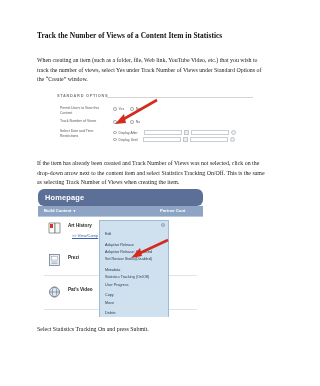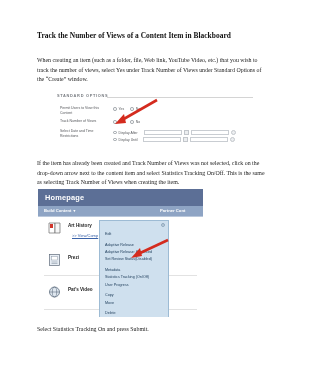--- a/index.html
+++ b/index.html
@@ -167,20 +167,21 @@
     height: 128px;
     background: #ffffff;
     overflow: hidden;
   }
   .bb-header {
     position: absolute;
     left: 0; top: 0;
     width: 165px;
     height: 17px;
     background: #5c6f96;
+    border-radius: 6px;
   }
   .bb-header-title {
     position: absolute;
     left: 7px;
     top: 3.5px;
     font-family: "Liberation Sans", sans-serif;
     font-size: 7.4px;
     font-weight: bold;
     color: #ffffff;
     letter-spacing: 0.2px;
@@ -316,21 +317,21 @@
     height: 22px;
     pointer-events: none;
     z-index: 30;
   }
 </style>
 </head>
 <body>
 
 <div class="page">
 
-  <div class="doc-title">Track the Number of Views of a Content Item in Blackboard</div>
+  <div class="doc-title">Track the Number of Views of a Content Item in Statistics</div>
 
   <div class="para para-1">When creating an item (such as a folder, file, Web link, YouTube Video, etc.) that you wish to track the number of views, select Yes under Track Number of Views under Standard Options of the “Create” window.</div>
 
   <div class="fig1">
     <div class="so-head">STANDARD OPTIONS</div>
     <div class="so-rule"></div>
 
     <div class="so-row so-row-1">
       <div class="so-label">Permit Users to View this Content</div>
       <div class="so-controls">

